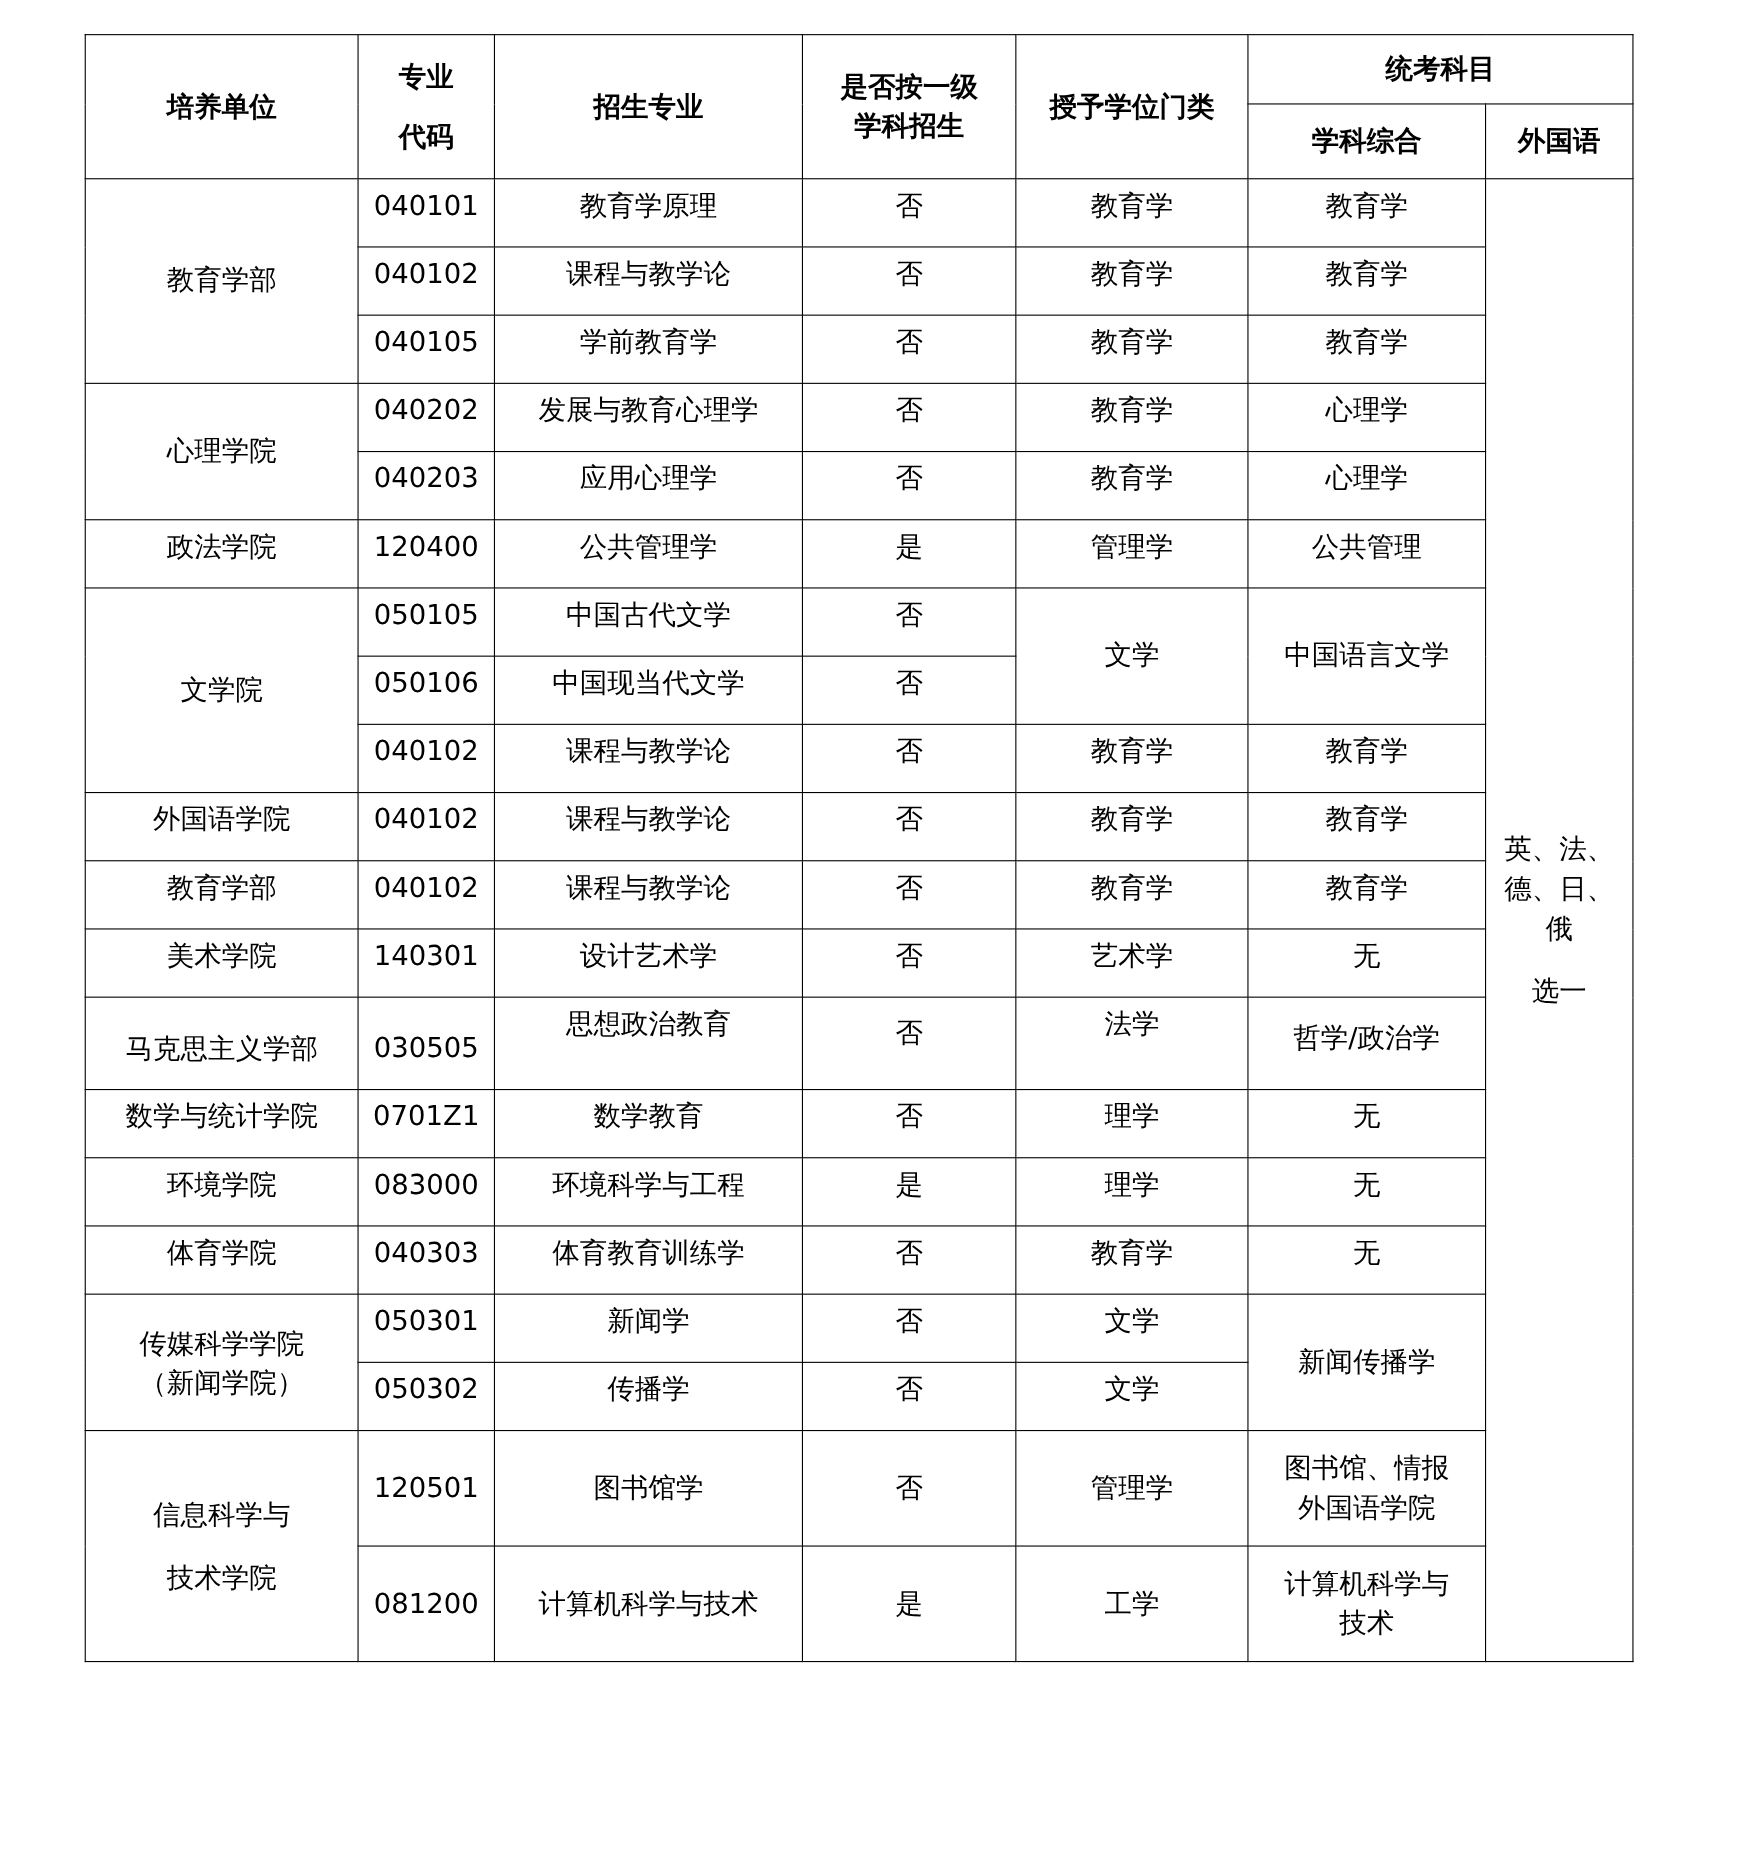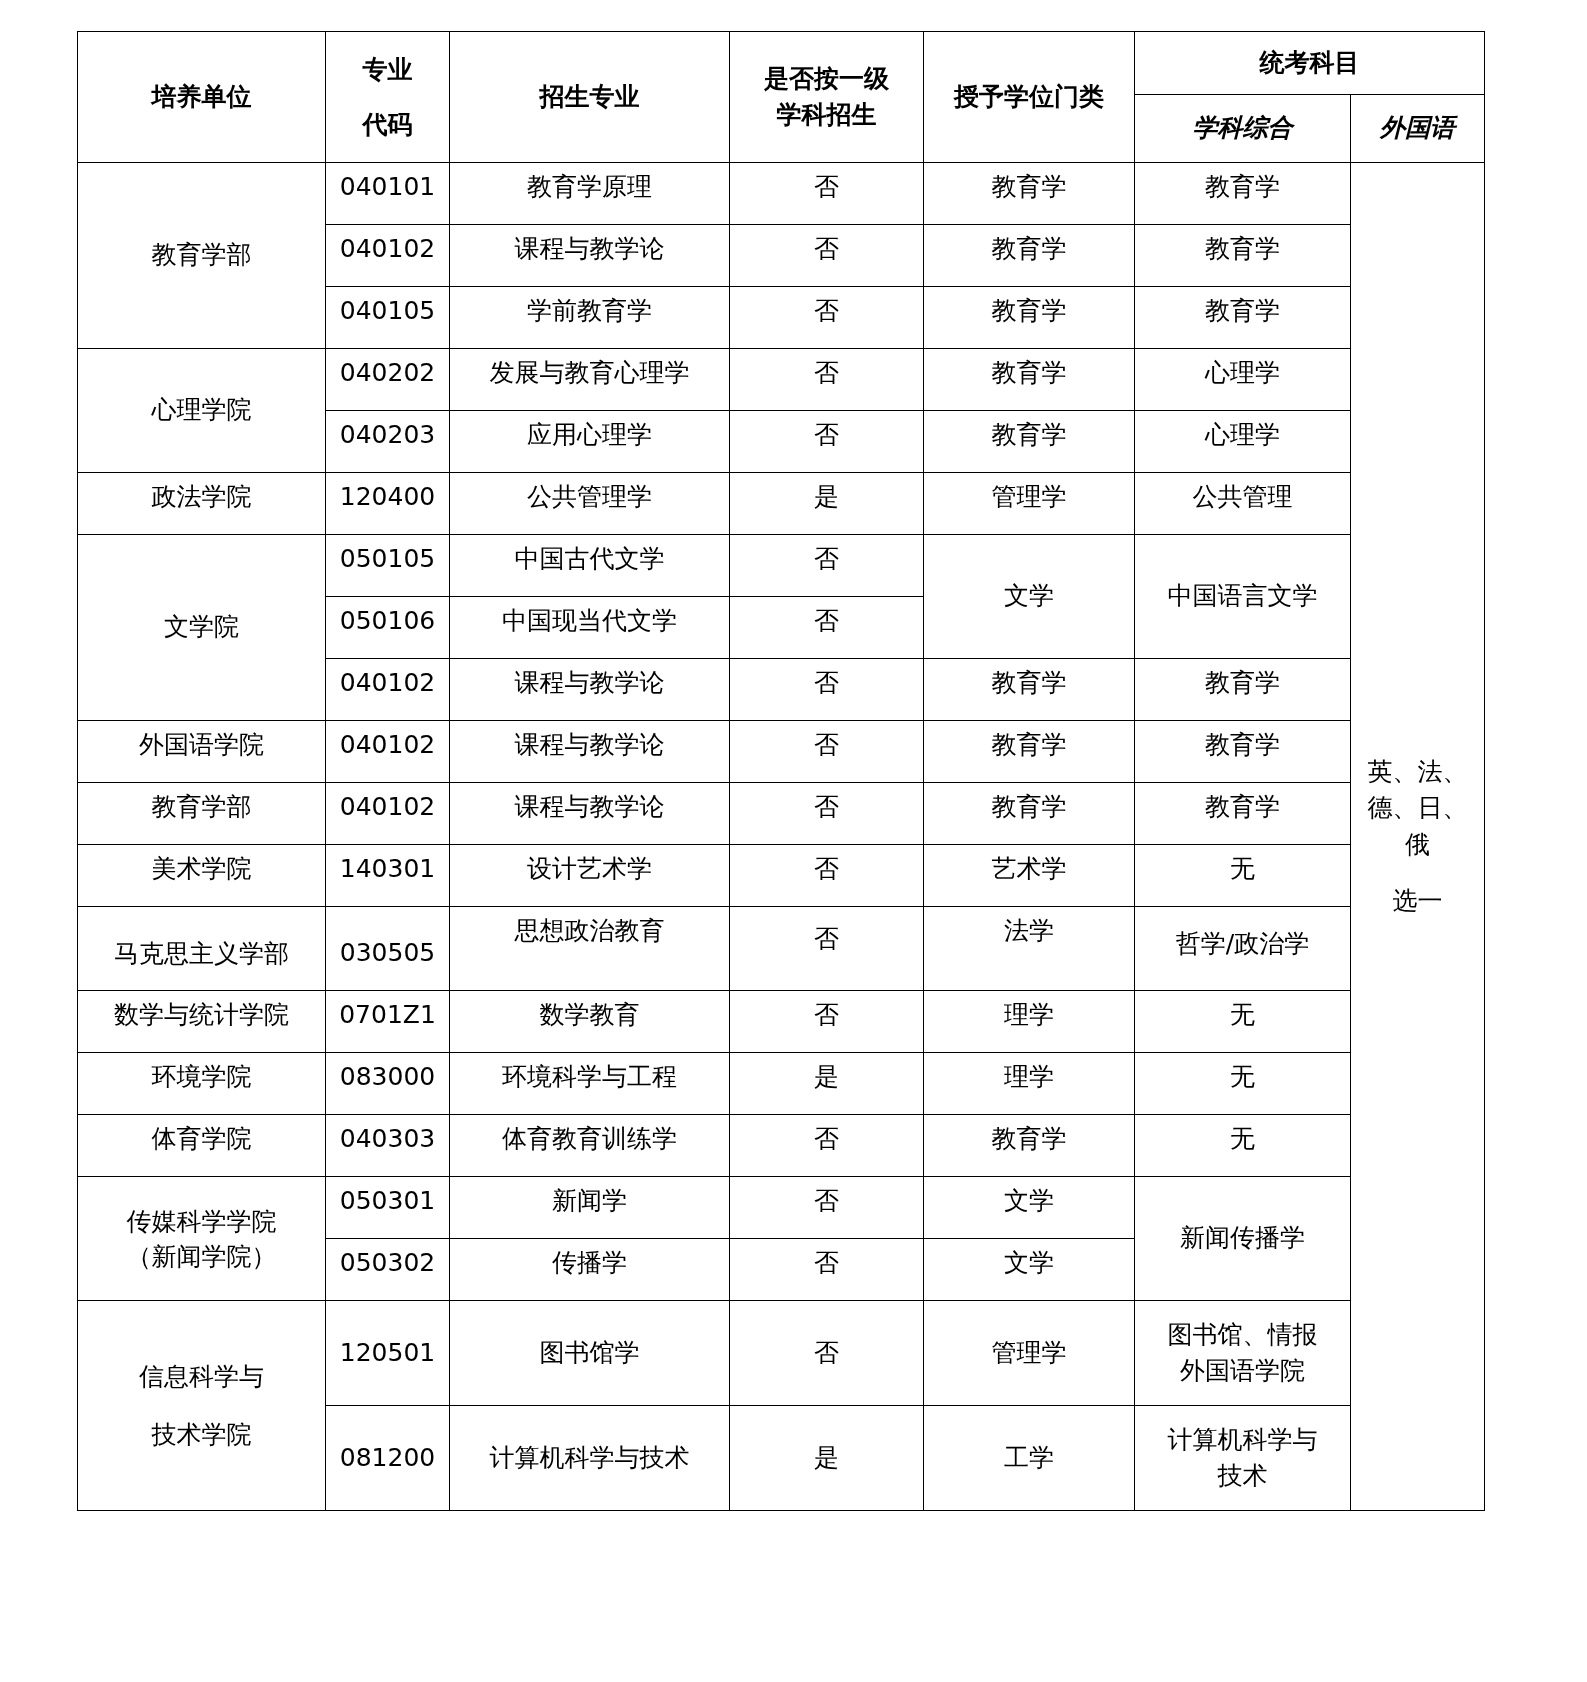--- a/index.html
+++ b/index.html
@@ -11,21 +11,21 @@
               font-size: 25px; line-height: 1.45; font-weight: normal; }
   table.adm th { font-weight: bold; vertical-align: middle; }
   table.adm td { vertical-align: top; padding-top: 6px; }
   td.mid { vertical-align: middle !important; padding-top: 0 !important; }
   td.code { letter-spacing: 0; }
   .r { height: 62px; }
   .rtall { height: 84px; }
   .rxl { height: 105px; }
   .hdr1 { height: 63px; }
   .hdr2 { height: 68px; }
-  th.top { vertical-align: top; padding-top: 8px; font-style: italic; }
+  th.top { vertical-align: top; padding-top: 8px; }
   .lang { line-height: 1.55; }
   .lang .gap { display: block; height: 20px; }
   .stack span { display: block; }
 </style>
 </head>
 <body>
 
 <table class="adm">
   <colgroup>
     <col style="width:248px">

